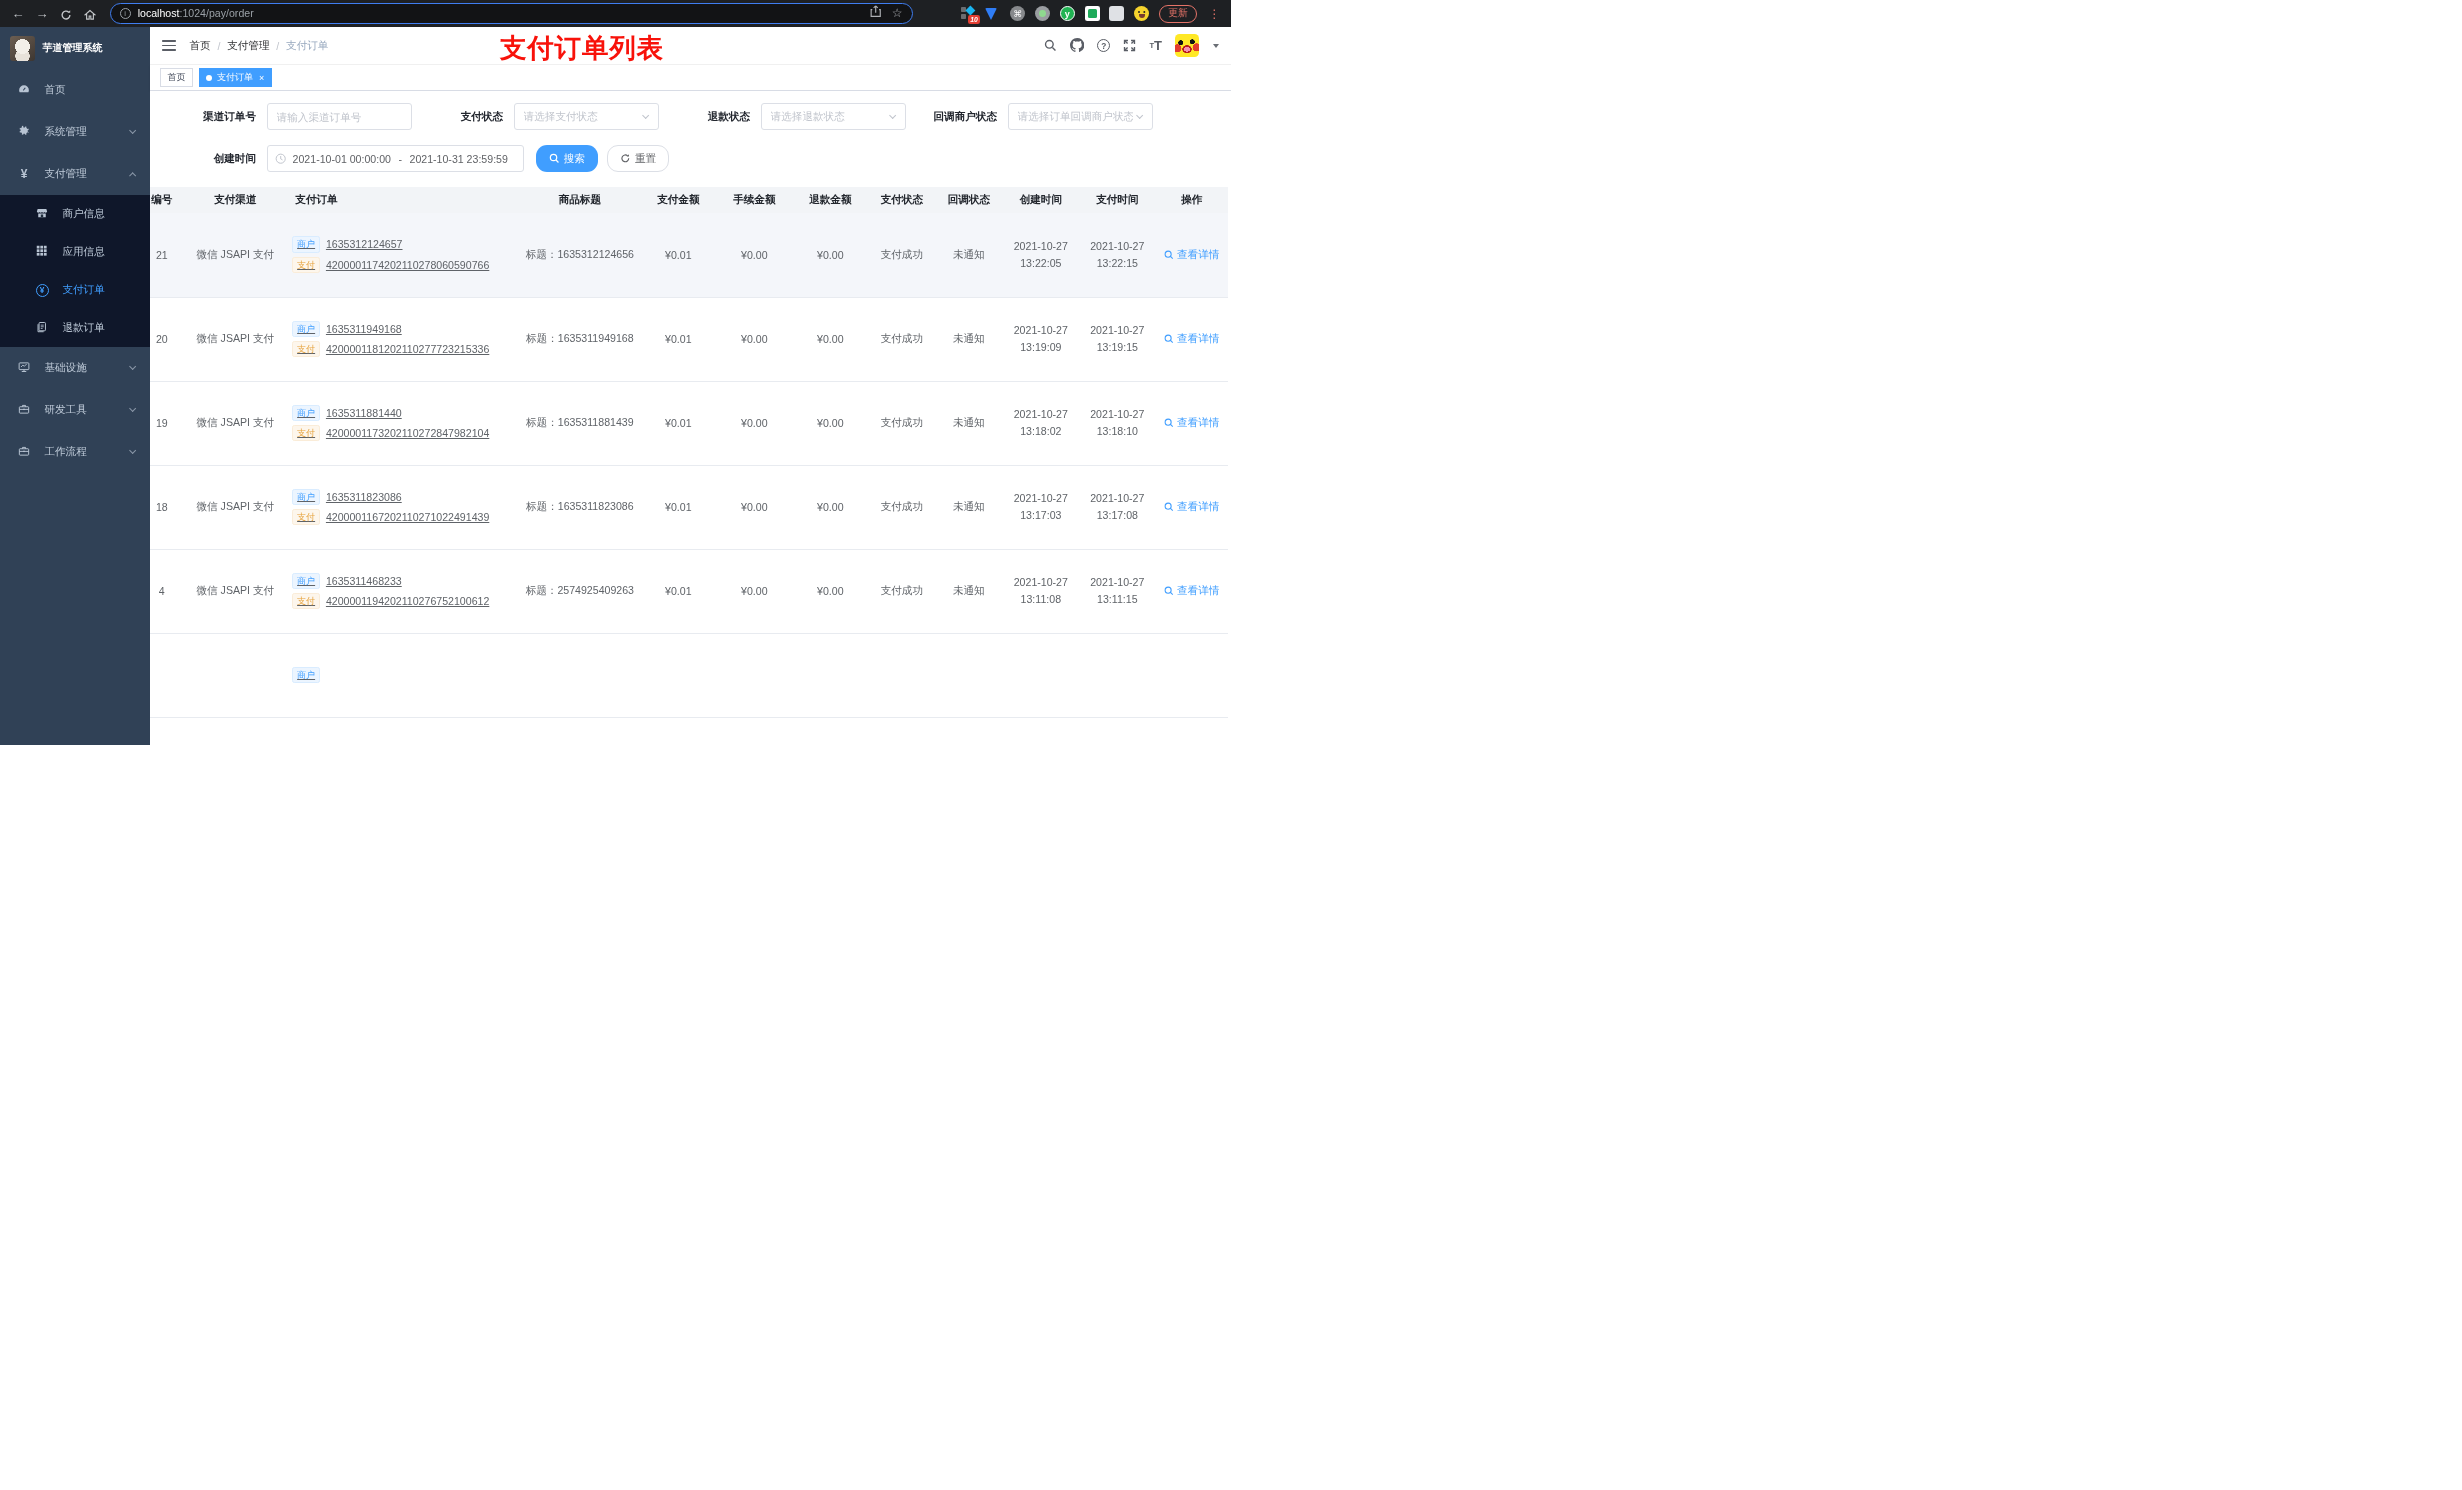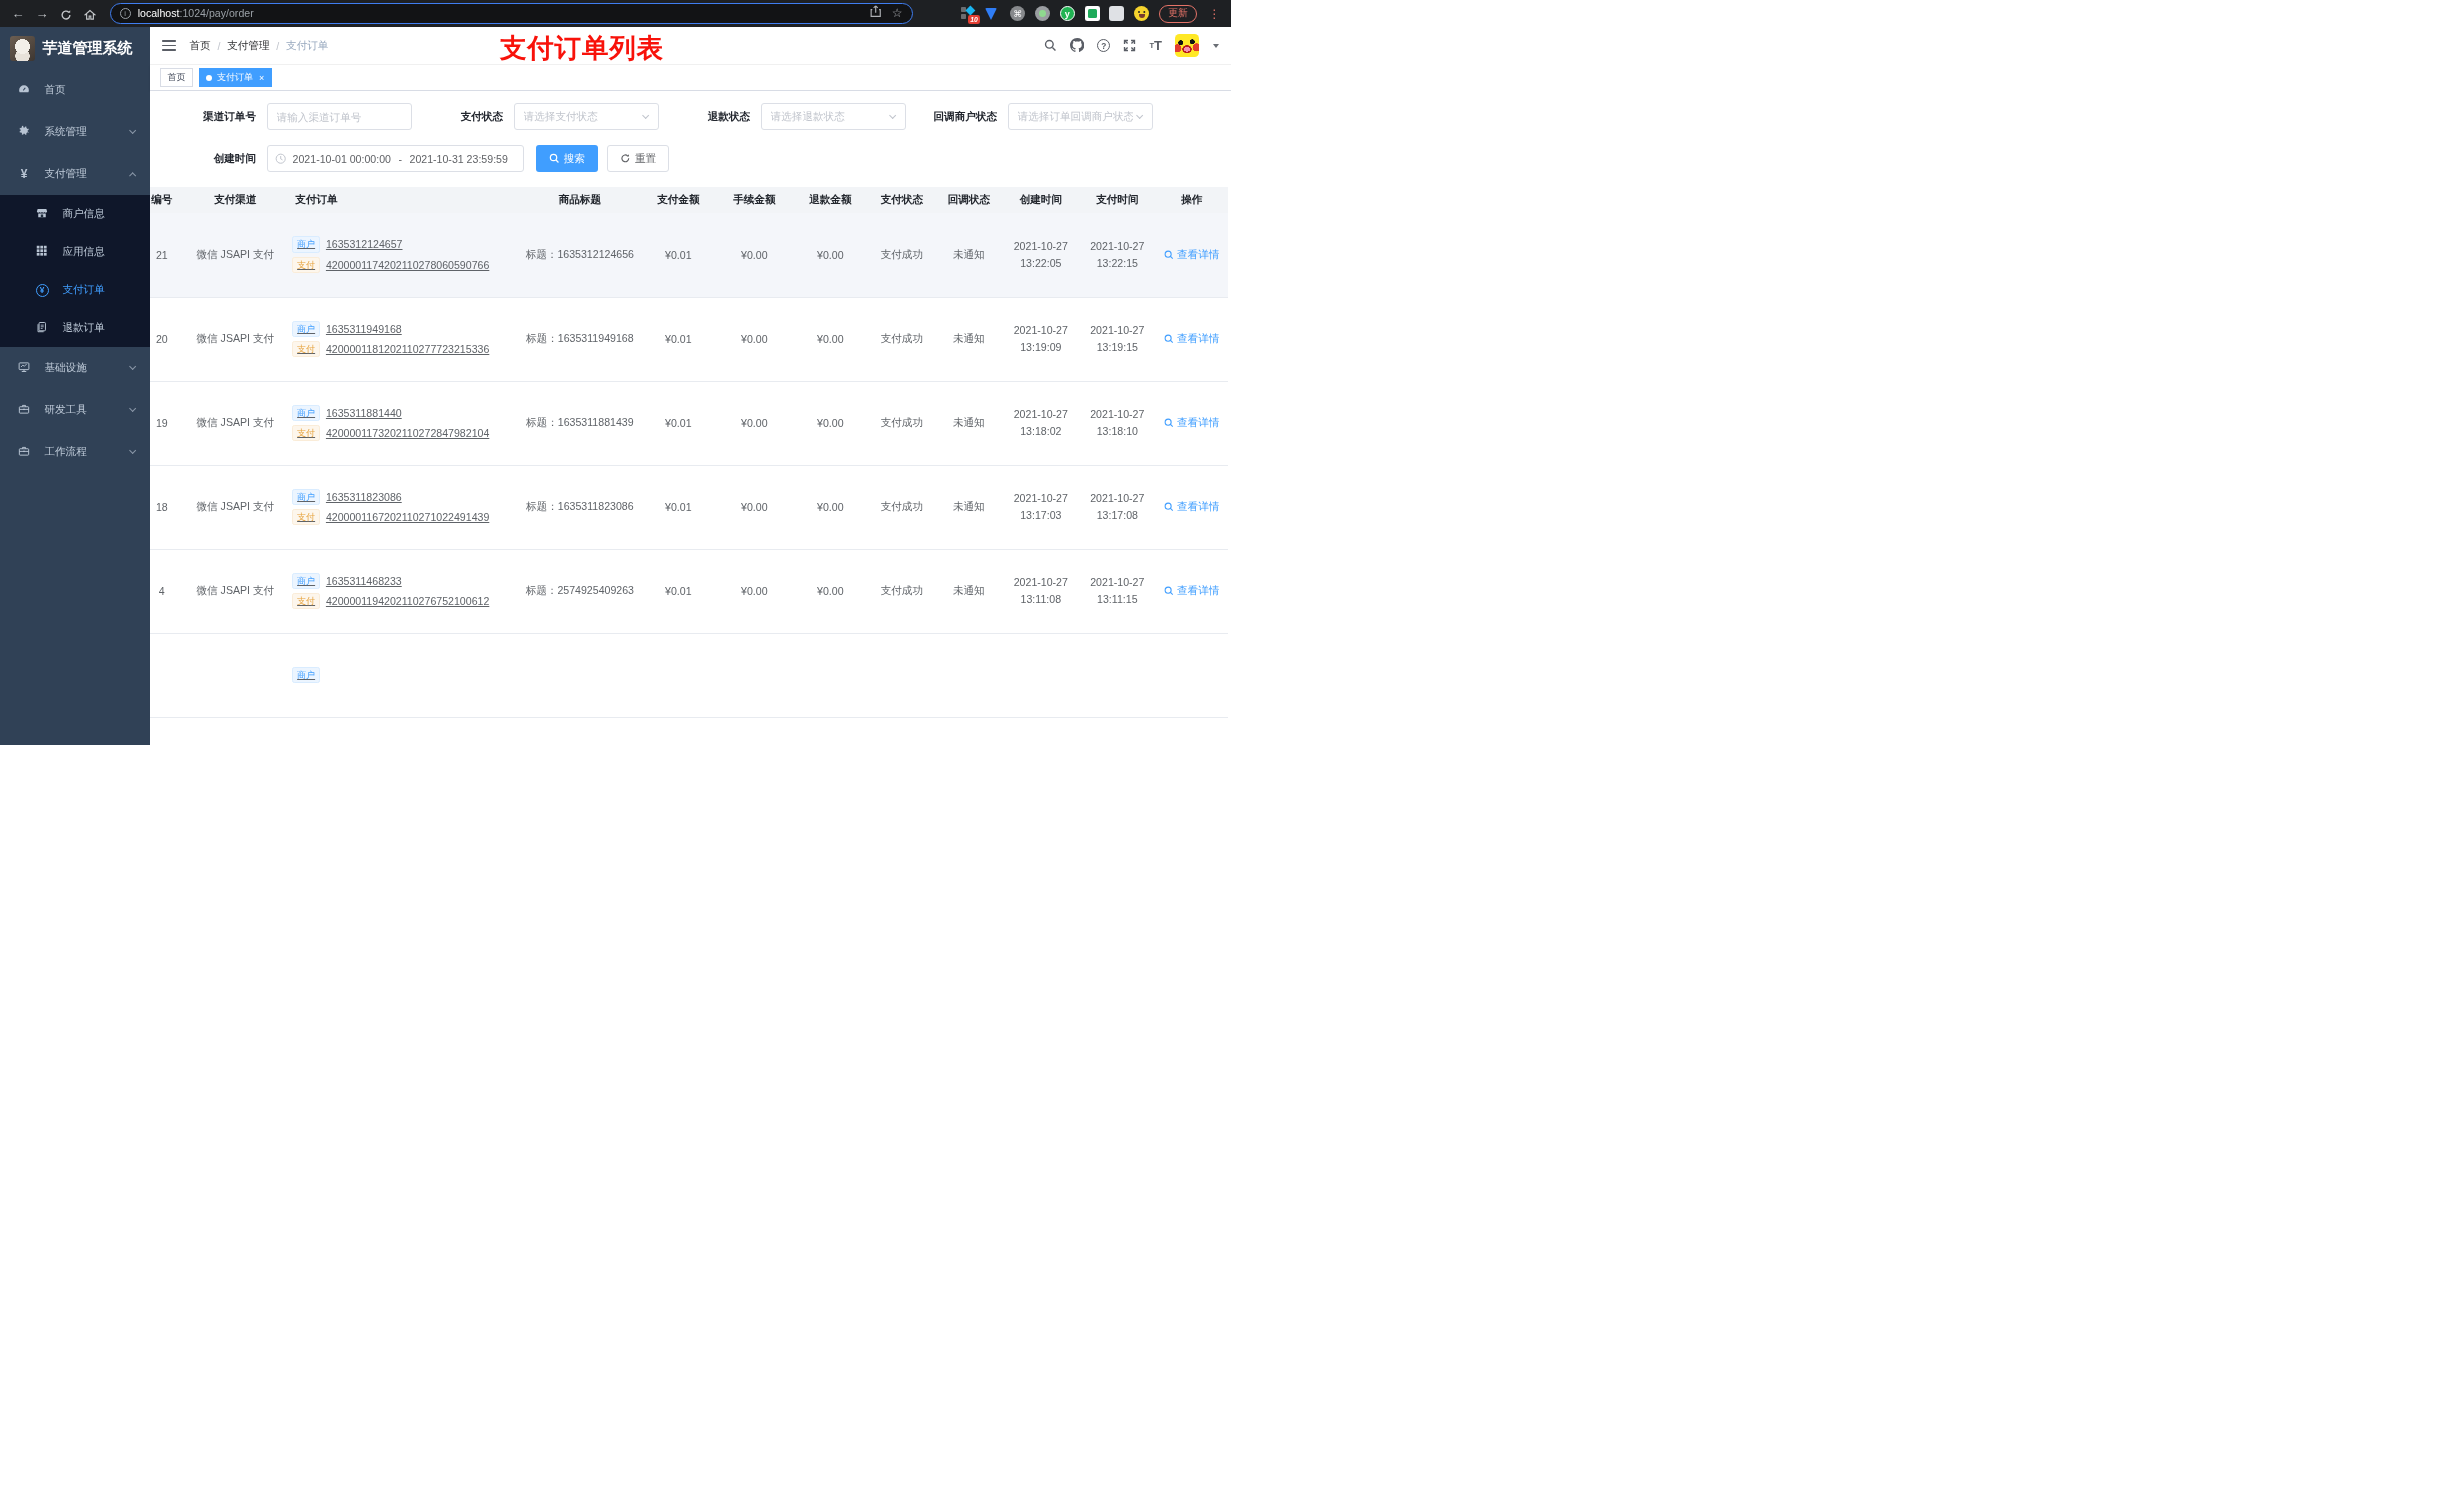--- a/index.html
+++ b/index.html
@@ -45,21 +45,21 @@
   
   .app { display:flex; height:718px; overflow:hidden; }
 
   
   .sidebar { width:150px; flex-shrink:0; background:#304156; color:#bfcbd9; font-size:10.6px; }
   .logo-row { height:42px; display:flex; align-items:center; gap:7.6px; padding:0 9.8px; }
   .logo-img { width:25px; height:25px; border-radius:3px; flex-shrink:0;
     background:radial-gradient(circle at 50% 42%, #f3efe9 0 38%, transparent 39%),
                radial-gradient(circle at 50% 80%, #e8e2da 0 30%, transparent 31%),
                linear-gradient(140deg,#6d5f52,#3d3631); }
-  .logo-title { color:#fff; font-weight:700; font-size:15px; white-space:nowrap; }
+  .logo-title { color:#fff; font-weight:700; font-size:10px; white-space:nowrap; }
   .menu { }
   .m-item { height:42px; display:flex; align-items:center; padding:0 15px; cursor:pointer; }
   .m-item .ic { width:18px; margin-right:11.4px; text-align:center; color:#b8c4d3; flex-shrink:0; }
   .m-item .lbl { flex:1; }
   .chev { width:5.3px; height:5.3px; border-right:1.2px solid #8a97a8; border-bottom:1.2px solid #8a97a8;
     transform:rotate(45deg); margin-top:-3px; }
   .chev.up { transform:rotate(-135deg); margin-top:3px; }
   .submenu { background:#0f172a; }
   .submenu .m-item { height:38px; padding-left:33px; }
   .m-item.active { color:#409eff; }
@@ -112,21 +112,21 @@
   .f-input { width:145px; height:27px; border:0.8px solid #dcdfe6; border-radius:3px; padding:0 9px;
     font-size:10.6px; color:#606266; background:#fff; display:flex; align-items:center; }
   input.f-input::placeholder { color:#c0c4cc; }
   .f-select { justify-content:space-between; cursor:pointer; }
   .f-select .ph { color:#c0c4cc; white-space:nowrap; overflow:hidden; }
   .sel-chev { width:5.3px; height:5.3px; border-right:1.1px solid #c0c4cc; border-bottom:1.1px solid #c0c4cc;
     transform:rotate(45deg); margin-top:-2.3px; flex-shrink:0; margin-left:4.5px;}
   .date-range { width:257px; height:27px; border:0.8px solid #dcdfe6; border-radius:3px; display:flex;
     align-items:center; padding:0 7.6px; gap:6px; font-size:10.6px; color:#606266; }
   .date-range .sep { color:#606266; padding:0 1.5px; }
-  .btn { height:27px; border-radius:3px; font-size:10.6px; display:inline-flex; align-items:center; gap:4.5px;
+  .btn { height:27px; border-radius:11px; font-size:10.6px; display:inline-flex; align-items:center; gap:4.5px;
     padding:0 12px; cursor:pointer; border:0.8px solid transparent; }
   .btn-primary { background:#409eff; color:#fff; margin-left:12px; }
   .btn-plain { background:#fff; border-color:#dcdfe6; color:#606266; margin-left:9px; }
   .btn-export { height:23px; background:#fdf6ec; border:0.8px solid #f5dab1; color:#e6a23c; font-size:9.8px;
     border-radius:3px; display:inline-flex; align-items:center; gap:3.8px; padding:0 9px; cursor:pointer; }
   .tools-row { display:flex; align-items:center; margin:1.5px 0 10.6px; }
   .tool-circles { margin-left:auto; display:flex; gap:9px; }
   .circ { width:23px; height:23px; border-radius:50%; border:0.8px solid #d9dce1; display:flex;
     align-items:center; justify-content:center; color:#606266; cursor:pointer; background:#fff; }
 

